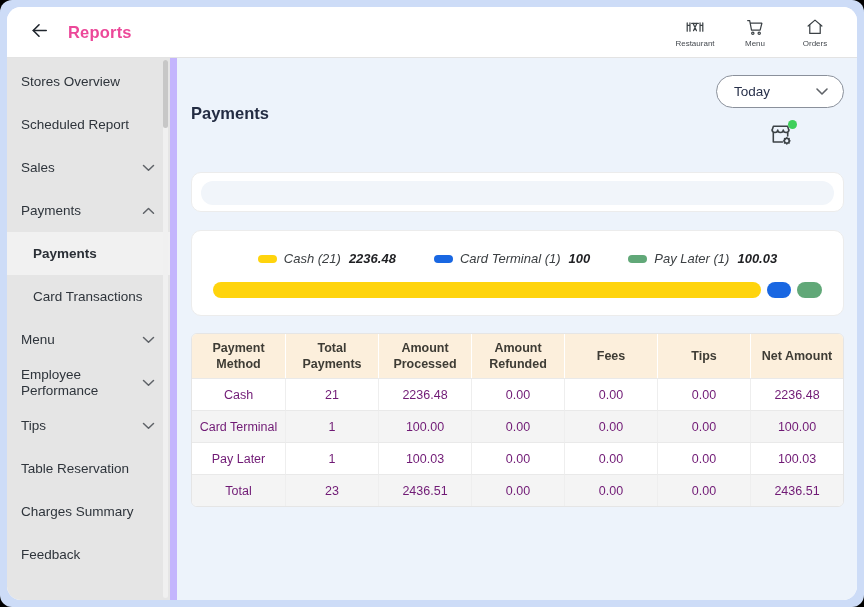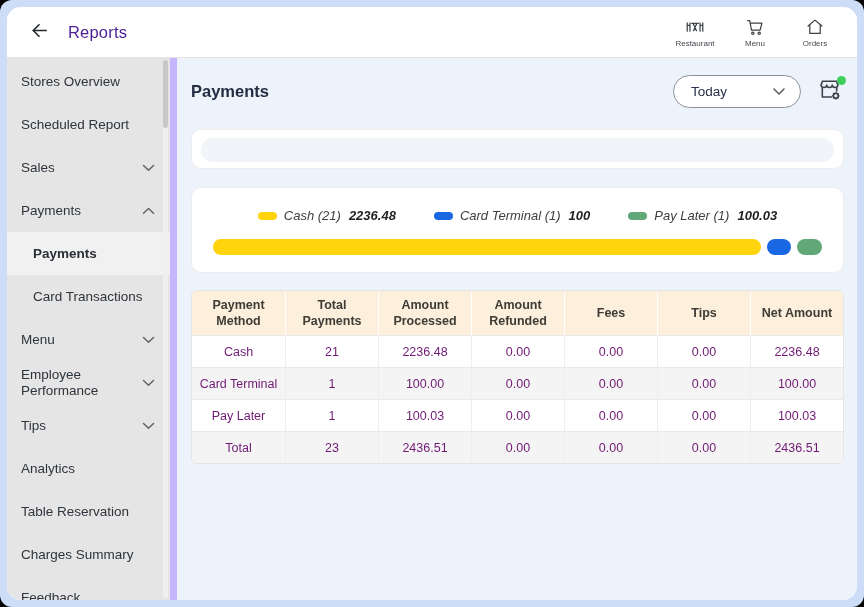--- a/index.html
+++ b/index.html
@@ -4,41 +4,41 @@
 <style>
   * { margin:0; padding:0; box-sizing:border-box; }
   html,body { width:864px; height:607px; }
   body { background:#000; font-family:"Liberation Sans", sans-serif; position:relative; overflow:hidden; }
   .frame { position:absolute; inset:0; background:#cddcf7; border-radius:12px; }
   .window { position:absolute; inset:7px; background:#fff; border-radius:14px; overflow:hidden; display:flex; flex-direction:column; }
 
   
   .topbar { height:51px; min-height:51px; display:flex; align-items:center; padding:0 12px 0 18px; border-bottom:1px solid #e3e3e3; background:#fff; }
   .back-btn { width:28px; height:28px; display:flex; align-items:center; justify-content:center; cursor:pointer; }
-  .topbar-title { font-size:16.5px; color:#4c1d95; margin-left:15px; font-weight:400; letter-spacing:.2px; }
+  .topbar-title { font-size:16.5px; color:#ec4899; margin-left:15px; font-weight:700; letter-spacing:.2px; }
   .topbar-actions { margin-left:auto; display:flex; gap:12px; padding-right:6px; }
   .tb-action { width:48px; display:flex; flex-direction:column; align-items:center; gap:1px; cursor:pointer; }
   .tb-action .ic { height:22px; display:flex; align-items:center; justify-content:center; }
   .tb-action .lbl { font-size:8px; color:#44494f; }
 
   
   .content { flex:1; display:flex; min-height:0; }
   .sidebar { width:170px; min-width:170px; background:#e5e5e5; position:relative; padding-top:2px; overflow:hidden; border-right:7px solid #c4b5fd; }
   .side-item { min-height:43px; display:flex; align-items:center; justify-content:space-between; padding:0 10px 0 14px; font-size:13.5px; color:#2e343b; line-height:16px; cursor:pointer; }
   .side-item .label-txt { max-width:126px; }
   .side-item .chev { margin-right:5px; display:flex; }
   .sub-item { padding-left:26px; }
   .sub-item.selected { background:#f1f1f1; font-weight:700; color:#2a2f36; }
   .scroll-track { position:absolute; top:2px; bottom:2px; right:2px; width:5px; background:#f0f0f0; border-radius:3px; }
   .scroll-thumb { position:absolute; top:2px; right:2px; width:5px; height:68px; background:#c7c7c7; border-radius:3px; cursor:pointer; }
 
   .main { flex:1; background:#edf3fb; padding:17px 13px 0 14px; overflow:hidden; }
   .main-header { display:flex; align-items:center; margin-bottom:21px; }
   .main-title { font-size:16.5px; font-weight:700; color:#232c43; }
-  .header-right { margin-left:auto; display:flex; align-items:center; gap:13px; }
+  .header-right { margin-left:auto; display:flex; align-items:center; gap:13px;flex-direction:column; }
   .date-pill { height:33px; min-width:128px; border:1.4px solid #8a909b; border-radius:17px; background:#fff; display:flex; align-items:center; justify-content:space-between; padding:0 14px 0 17px; font-size:13.5px; color:#27304a; cursor:pointer; }
   .store-btn { position:relative; width:30px; height:30px; display:flex; align-items:center; justify-content:center; cursor:pointer; }
   .store-dot { position:absolute; top:-1px; right:-2px; width:9px; height:9px; border-radius:50%; }
 
   .card { background:#fff; border-radius:10px; border:1px solid #ececec; }
   .card.filter { height:40px; margin-bottom:18px; padding:8px 9px; }
   .filter-placeholder { height:24px; background:#f1f5fa; border-radius:12px; }
 
   .card.chart { margin-bottom:17px; padding:20px 21px 17px;font-style:italic; }
   .legend { display:flex; justify-content:center; align-items:center; gap:38px; }
@@ -156,23 +156,20 @@
             </div>
             <div class="side-item">
               <span class="label-txt">Tips</span>
               <span class="chev">
                 <svg width="13" height="8" viewBox="0 0 13 8">
                   <polyline points="1.5,1.5 6.5,6.3 11.5,1.5" fill="none" stroke="#5f6368" stroke-width="1.5" stroke-linecap="round" stroke-linejoin="round"></polyline>
                 </svg>
               </span>
             </div>
             <div class="side-item">
-              <span class="label-txt">Analytics</span>
-            </div>
-            <div class="side-item">
               <span class="label-txt">Table Reservation</span>
             </div>
             <div class="side-item">
               <span class="label-txt">Charges Summary</span>
             </div>
             <div class="side-item">
               <span class="label-txt">Feedback</span>
             </div>
           </div>
         <div class="scroll-track"></div>

